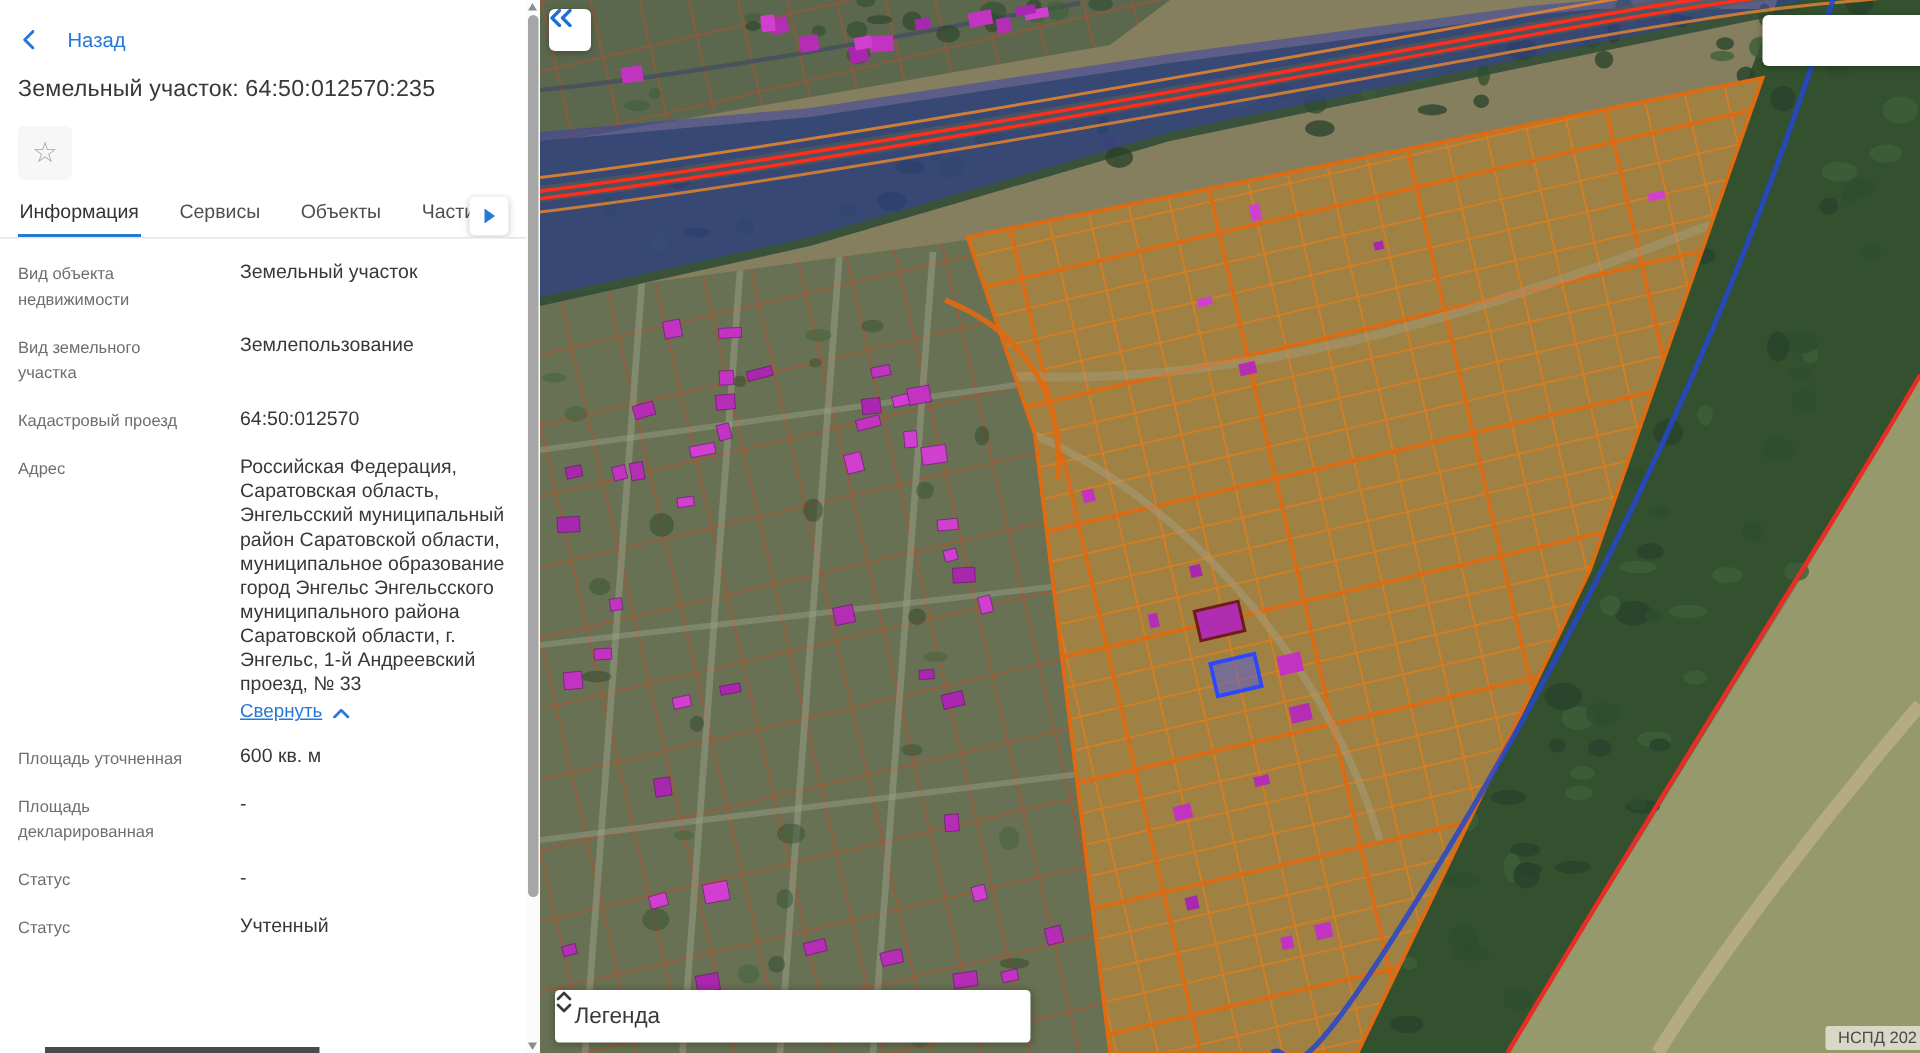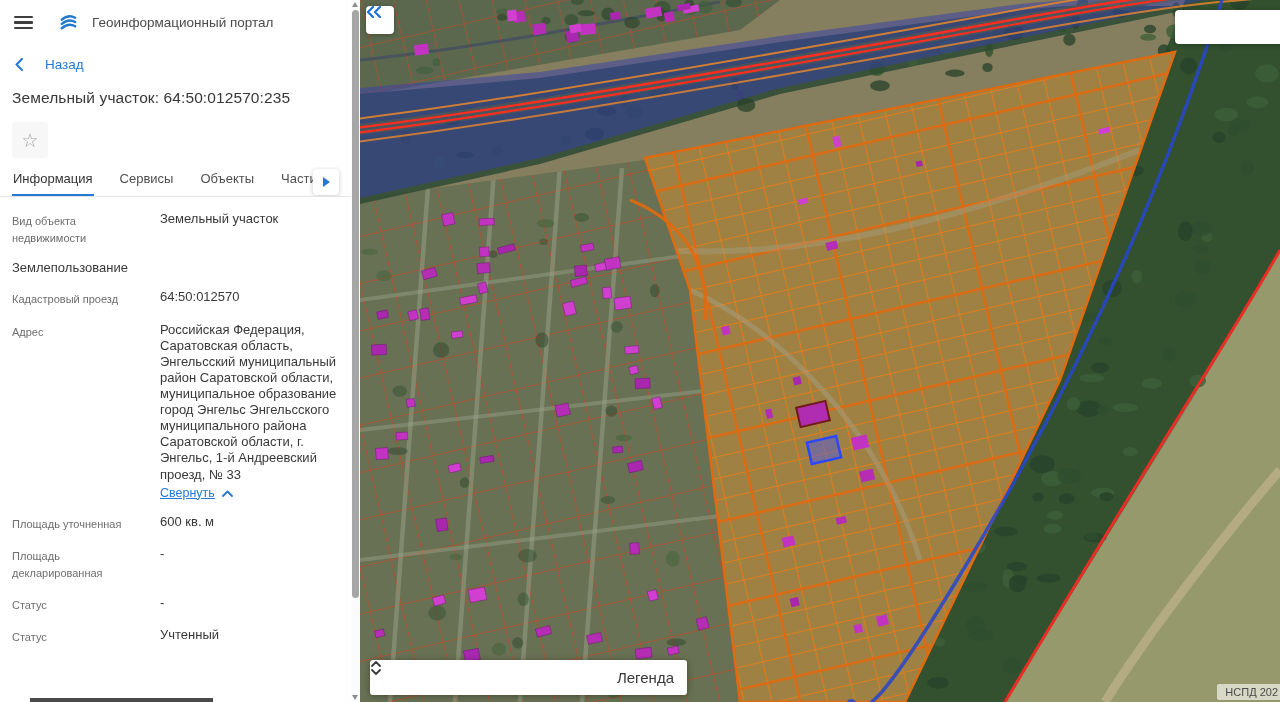--- a/index.html
+++ b/index.html
@@ -62,21 +62,21 @@
           background:#fff; border-radius:4px; box-shadow:0 1px 5px rgba(0,0,0,.3); z-index:10;
           display:flex; align-items:center; justify-content:center; cursor:pointer; }
 
   .search-box { position:absolute; left:815px; top:10px; width:130px; height:34px;
           background:#fff; border-radius:4px; box-shadow:0 1px 5px rgba(0,0,0,.3); z-index:10; }
   .search-box input { border:none; outline:none; width:100%; height:100%; background:transparent;
           padding:0 10px; font-size:13px; font-family:"Liberation Sans",sans-serif; }
 
   .legend-bar { position:absolute; left:10px; top:660px; width:317px; height:35px;
           background:#fff; border-radius:3px; box-shadow:0 1px 6px rgba(0,0,0,.35); z-index:10;
-          display:flex; align-items:center; justify-content:flex-end; padding:0 13px; cursor:pointer; }
+          display:flex; align-items:center; justify-content:flex-start; padding:0 13px; cursor:pointer; }
   .legend-bar .txt { font-size:15px; color:#383838; }
 
   .attribution { position:absolute; right:-14px; bottom:2px; background:rgba(255,255,255,.62);
           padding:2px 16px 2px 8px; font-size:11px; color:#4a4a4a; z-index:10; border-radius:2px; }
 </style>
 </head>
 <body>
 
 <div id="stage">
 
@@ -427,33 +427,20 @@
         <path d="M2 6 L6 2 L10 6 M2 10 L6 14 L10 10" stroke="#3a3a3a" stroke-width="1.8" fill="none" stroke-linecap="round" stroke-linejoin="round"></path>
       </svg>
     </div>
 
     <div class="attribution">НСПД 202</div>
   </div>
 
   <div class="sidebar">
     <div class="sidebar-inner">
 
-      <div class="app-header">
-        <div class="burger">
-            <span></span>
-            <span></span>
-            <span></span>
-          </div>
-        <svg class="logo" viewBox="0 0 20 20">
-          <path d="M3 7 Q10 1 17 5" stroke="#2079ca" stroke-width="2.6" fill="none" stroke-linecap="round"></path>
-          <path d="M3 11.5 Q10 5.5 17 9.5" stroke="#2079ca" stroke-width="2.6" fill="none" stroke-linecap="round"></path>
-          <path d="M3 16 Q10 10 17 14" stroke="#2079ca" stroke-width="2.6" fill="none" stroke-linecap="round"></path>
-        </svg>
-        <span class="app-title">Геоинформационный портал</span>
-      </div>
 
       <div class="back-link">
         <svg width="8" height="13" viewBox="0 0 8 13">
           <path d="M7 1 L1.5 6.5 L7 12" stroke="#2678d6" stroke-width="2" fill="none" stroke-linecap="round" stroke-linejoin="round"></path>
         </svg>
         <span>Назад</span>
       </div>
 
       <div class="page-title">Земельный участок: 64:50:012570:235</div>
 
@@ -471,20 +458,21 @@
           <div class="tri-right"></div>
         </div>
       </div>
 
       <div class="rows">
         <div class="row">
           <div class="lbl">Вид объекта недвижимости</div>
           <div class="val">Земельный участок</div>
         </div>
         <div class="row">
+          <div class="lbl">Вид земельного участка</div>
           <div class="val">Землепользование</div>
         </div>
         <div class="row">
           <div class="lbl">Кадастровый проезд</div>
           <div class="val">64:50:012570</div>
         </div>
         <div class="row">
           <div class="lbl">Адрес</div>
           <div class="val addr">
             <span>Российская Федерация, Саратовская область, Энгельсский муниципальный район Саратовской области, муниципальное образование город Энгельс Энгельсского муниципального района Саратовской области, г. Энгельс, 1-й Андреевский проезд, № 33</span><br>

